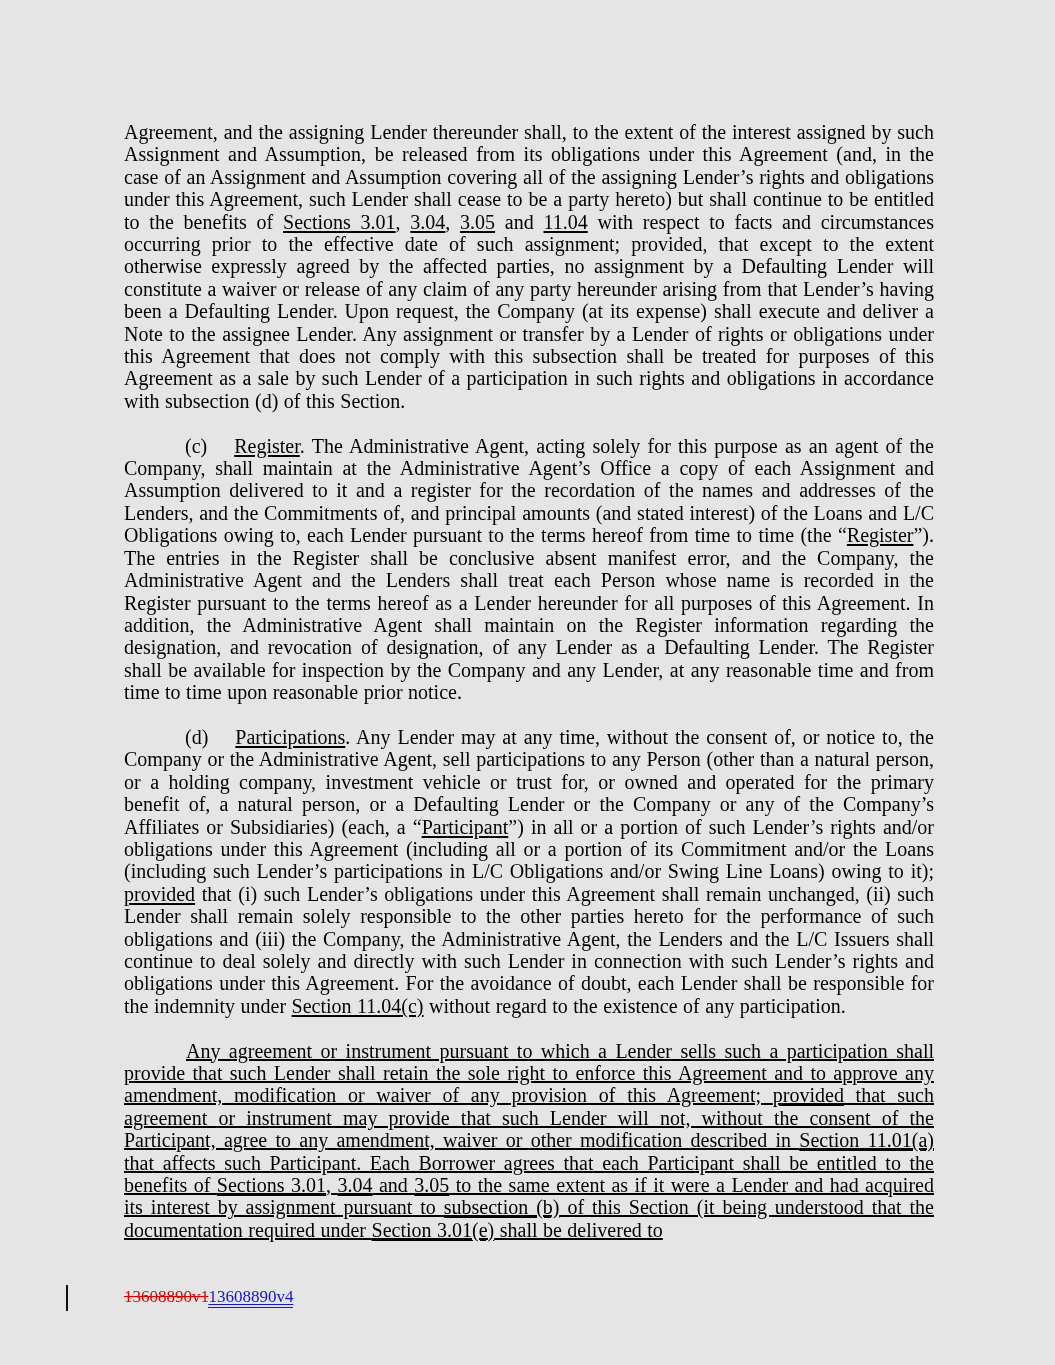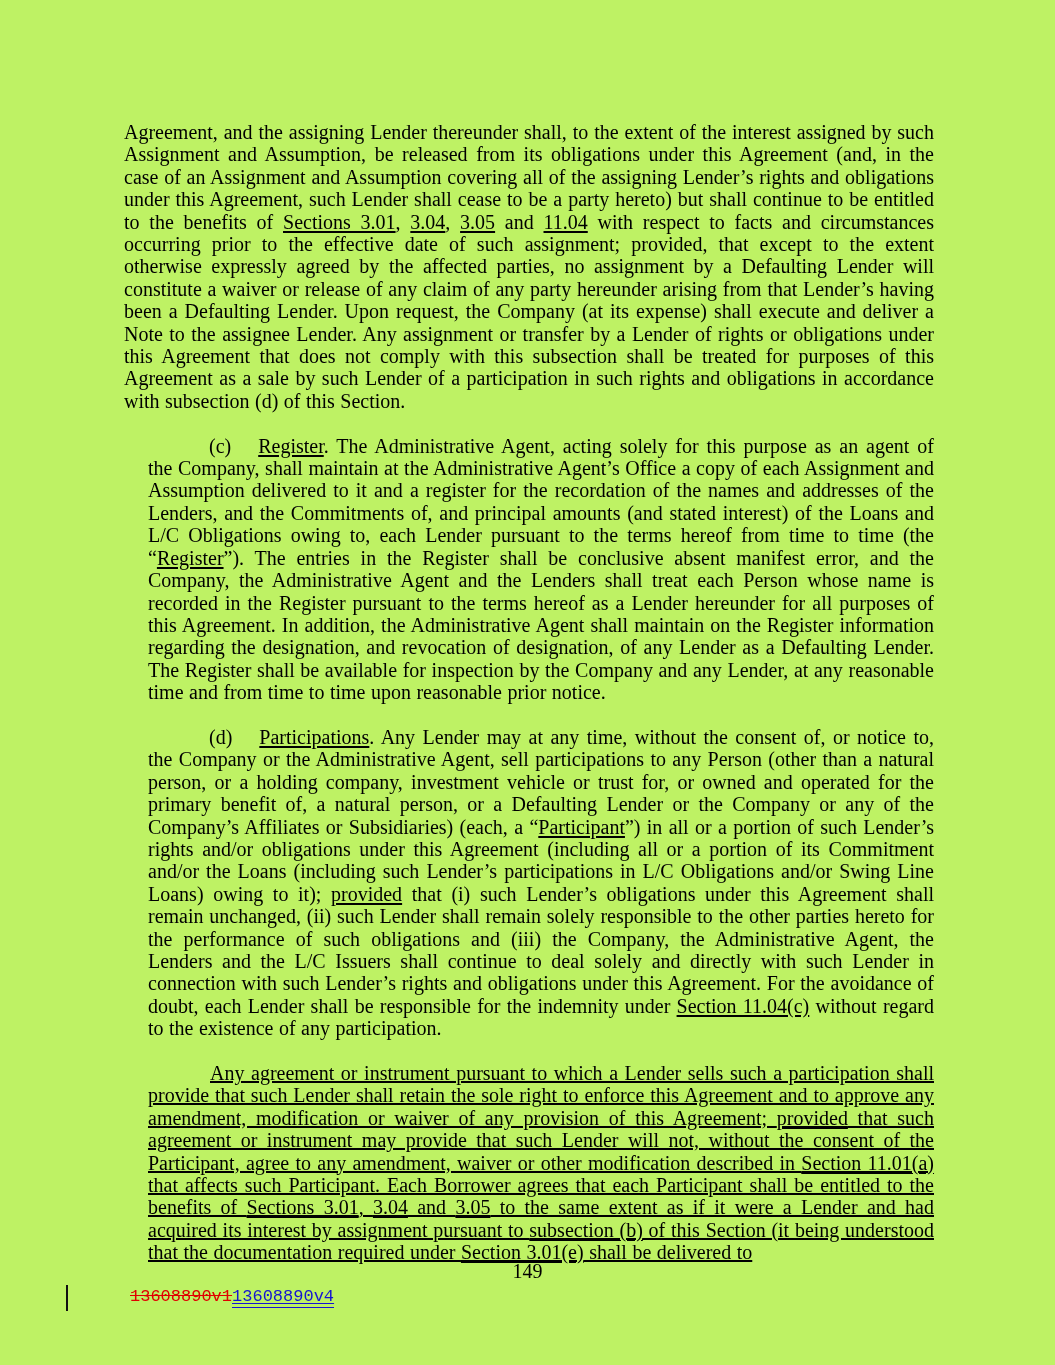--- a/index.html
+++ b/index.html
@@ -7,41 +7,41 @@
     --deleted-text:#e00000;
     --inserted-text:#1414d2;
   }
   html,body{margin:0;padding:0;}
   body{
     width:1055px;height:1365px;background:#ffffff;
     font-family:"Liberation Serif", serif;
     color:var(--body-text);
     position:relative;overflow:hidden;
   }
-  .sheet{position:relative;width:1055px;height:1365px;background:#bef264;}
+  .sheet{position:relative;width:1055px;height:1365px;background:#e5e5e5;}
   .text-col{position:absolute;left:124px;top:121px;width:810px;}
   p.doc-par{
     margin:0;
     font-size:20px;
     line-height:22.4px;
     text-align:justify;
     word-spacing:0.5px;
   }
-  p.doc-par + p.doc-par{margin-top:22.4px;margin-left:24px;}
+  p.doc-par + p.doc-par{margin-top:22.4px;}
   .block{margin-left:103px;text-indent:61px;}
   .indent-first{text-indent:62px;text-decoration:underline;}
   .u{text-decoration:underline;text-underline-offset:2px;}
   .tab{display:inline-block;width:27px;}
   .page-number{
     position:absolute;top:1260px;left:0;width:1055px;
     text-align:center;font-size:20px;line-height:22px;
   }
   .rev-ids{
-    position:absolute;left:130px;top:1287px;
-    font-size:17px;line-height:20px;white-space:nowrap;font-family:Liberation Mono, monospace;
+    position:absolute;left:124px;top:1287px;
+    font-size:17px;line-height:20px;white-space:nowrap;
   }
   .rev-deleted{
     color:var(--deleted-text);
     text-decoration:line-through;
   }
   .rev-inserted{
     color:var(--inserted-text);
     text-decoration:underline;
     text-underline-offset:2px;
     border-bottom:1px solid var(--inserted-text);
@@ -60,19 +60,18 @@
   <div class="text-col">
     <p class="doc-par"><span>Agreement, and the assigning Lender thereunder shall, to the extent of the interest assigned by such Assignment and Assumption, be released from its obligations under this Agreement (and, in the case of an Assignment and Assumption covering all of the assigning Lender’s rights and obligations under this Agreement, such Lender shall cease to be a party hereto) but shall continue to be entitled to the benefits of </span><span class="u">Sections 3.01</span><span>, </span><span class="u">3.04</span><span>, </span><span class="u">3.05</span><span> and </span><span class="u">11.04</span><span> with respect to facts and circumstances occurring prior to the effective date of such assignment; provided, that except to the extent otherwise expressly agreed by the affected parties, no assignment by a Defaulting Lender will constitute a waiver or release of any claim of any party hereunder arising from that Lender’s having been a Defaulting Lender.  Upon request, the Company (at its expense) shall execute and deliver a Note to the assignee Lender.  Any assignment or transfer by a Lender of rights or obligations under this Agreement that does not comply with this subsection shall be treated for purposes of this Agreement as a sale by such Lender of a participation in such rights and obligations in accordance with subsection (d) of this Section.</span></p>
 
     <p class="doc-par block"><span>(c)</span><span class="tab"></span><span class="u">Register</span><span>.  The Administrative Agent, acting solely for this purpose as an agent of the Company, shall maintain at the Administrative Agent’s Office a copy of each Assignment and Assumption delivered to it and a register for the recordation of the names and addresses of the Lenders, and the Commitments of, and principal amounts (and stated interest) of the Loans and L/C Obligations owing to, each Lender pursuant to the terms hereof from time to time (the “</span><span class="u">Register</span><span>”).  The entries in the Register shall be conclusive absent manifest error, and the Company, the Administrative Agent and the Lenders shall treat each Person whose name is recorded in the Register pursuant to the terms hereof as a Lender hereunder for all purposes of this Agreement.  In addition, the Administrative Agent shall maintain on the Register information regarding the designation, and revocation of designation, of any Lender as a Defaulting Lender.  The Register shall be available for inspection by the Company and any Lender, at any reasonable time and from time to time upon reasonable prior notice.</span></p>
 
     <p class="doc-par block"><span>(d)</span><span class="tab"></span><span class="u">Participations</span><span>.  Any Lender may at any time, without the consent of, or notice to, the Company or the Administrative Agent, sell participations to any Person (other than a natural person, or a holding company, investment vehicle or trust for, or owned and operated for the primary benefit of, a natural person, or a Defaulting Lender or the Company or any of the Company’s Affiliates or Subsidiaries) (each, a “</span><span class="u">Participant</span><span>”) in all or a portion of such Lender’s rights and/or obligations under this Agreement (including all or a portion of its Commitment and/or the Loans (including such Lender’s participations in L/C Obligations and/or Swing Line Loans) owing to it); </span><span class="u">provided</span><span> that (i) such Lender’s obligations under this Agreement shall remain unchanged, (ii) such Lender shall remain solely responsible to the other parties hereto for the performance of such obligations and (iii) the Company, the Administrative Agent, the Lenders and the L/C Issuers shall continue to deal solely and directly with such Lender in connection with such Lender’s rights and obligations under this Agreement. For the avoidance of doubt, each Lender shall be responsible for the indemnity under </span><span class="u">Section 11.04(c)</span><span> without regard to the existence of any participation.</span></p>
 
     <p class="doc-par indent-first"><span>Any agreement or instrument pursuant to which a Lender sells such a participation shall provide that such Lender shall retain the sole right to enforce this Agreement and to approve any amendment, modification or waiver of any provision of this Agreement; </span><span class="u">provided</span><span> that such agreement or instrument may provide that such Lender will not, without the consent of the Participant, agree to any amendment, waiver or other modification described in </span><span class="u">Section 11.01(a)</span><span> that affects such Participant.  Each Borrower agrees that each Participant shall be entitled to the benefits of </span><span class="u">Sections 3.01</span><span>, </span><span class="u">3.04</span><span> and </span><span class="u">3.05</span><span> to the same extent as if it were a Lender and had acquired its interest by assignment pursuant to </span><span class="u">subsection (b)</span><span> of this Section (it being understood that the documentation required under </span><span class="u">Section 3.01(e)</span><span> shall be delivered to</span></p>
   </div>
 
-  <div class="page-number">149</div>
 
   <div class="change-bar"></div>
 
   <div class="rev-ids"><span class="rev-deleted">13608890v1</span><span class="rev-inserted">13608890v4</span></div>
 
 </div>
 
 </body></html>

